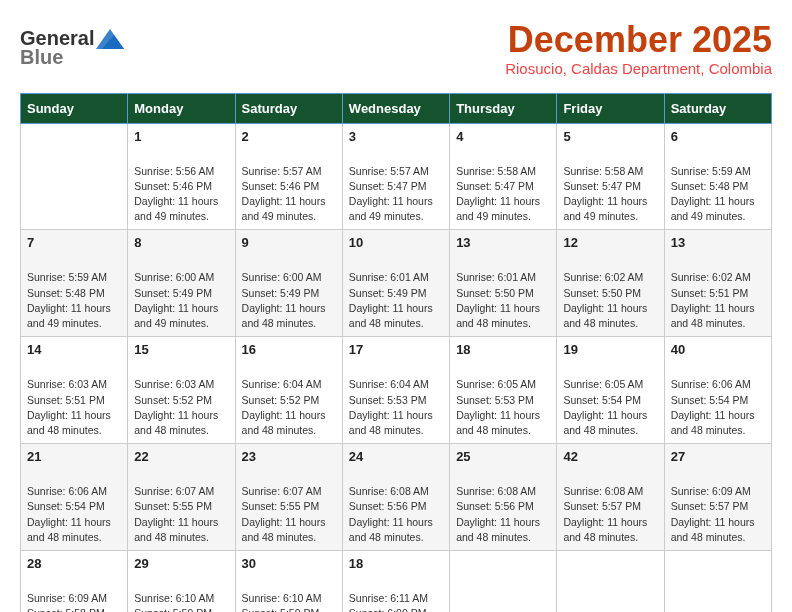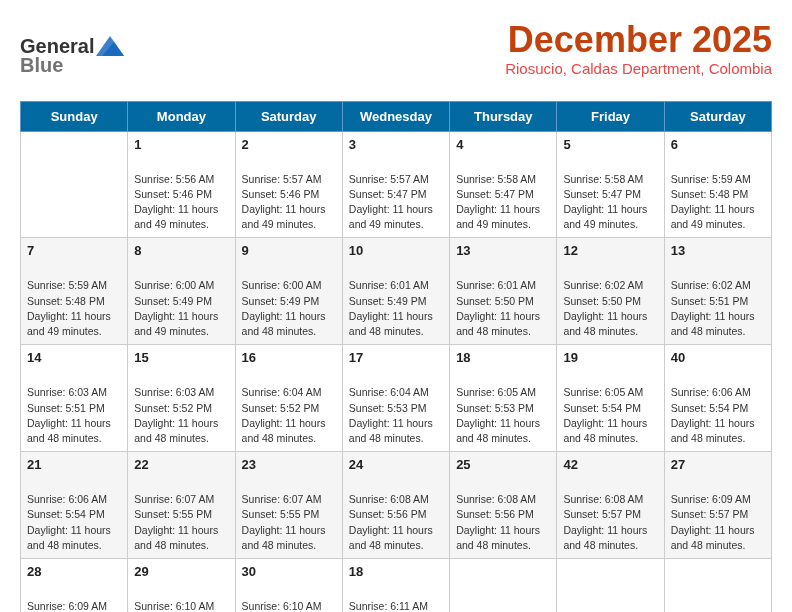--- a/index.html
+++ b/index.html
@@ -6,22 +6,22 @@
     body {
       font-family: Arial, sans-serif;
       background: #fff;
       width: 792px;
       min-height: 612px;
       padding: 20px;
     }
     .header {
       display: flex;
       justify-content: space-between;
-      align-items: flex-end;
-      margin-bottom: 24px;
+      align-items: center;
+      margin-bottom: 16px;
     }
     .logo {
       display: flex;
       flex-direction: column;
       align-items: flex-start;
     }
     .logo-text {
       display: flex;
       align-items: center;
     }
@@ -52,26 +52,26 @@
     .location {
       font-size: 15px;
       color: #ef4444;
     }
     .calendar {
       width: 100%;
       border-collapse: collapse;
       border: 1px solid #ccc;
     }
     .calendar th {
-      background-color: #0369a1;
+      background-color: #14532d;
       color: #fff;
       font-size: 13px;
       font-weight: bold;
       padding: 7px 6px;
-      text-align: center;
+      text-align: left;
       border: 1px solid #5a9ad0;
     }
     .calendar td {
       vertical-align: top;
       border: 1px solid #ccc;
       padding: 5px 6px;
       width: 107px;
       min-height: 90px;
       font-size: 11px;
       color: #333;

